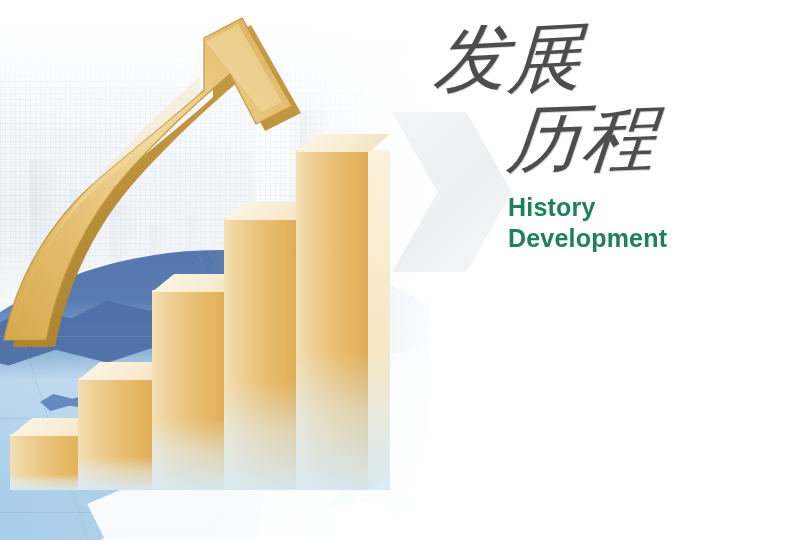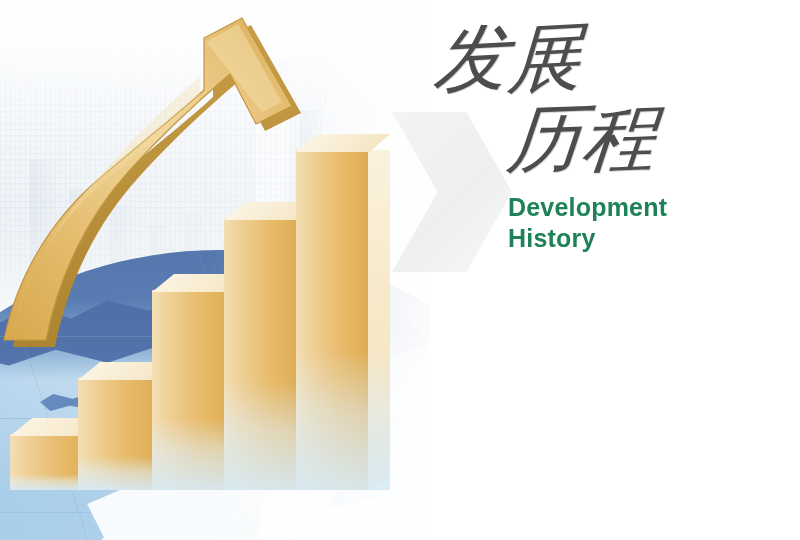--- a/index.html
+++ b/index.html
@@ -347,18 +347,18 @@
   <div id="headline">
     <div id="cn-title">
       <div class="cn-row-1">
         <span class="cn-char">发</span><span class="cn-char">展</span>
       </div>
       <div class="cn-row-2">
         <span class="cn-char">历</span><span class="cn-char">程</span>
       </div>
     </div>
     <div id="en-title">
+      <div>History</div>
       <div>Development</div>
-      <div>History</div>
     </div>
   </div>
 
 </div>
 
 </body></html>

